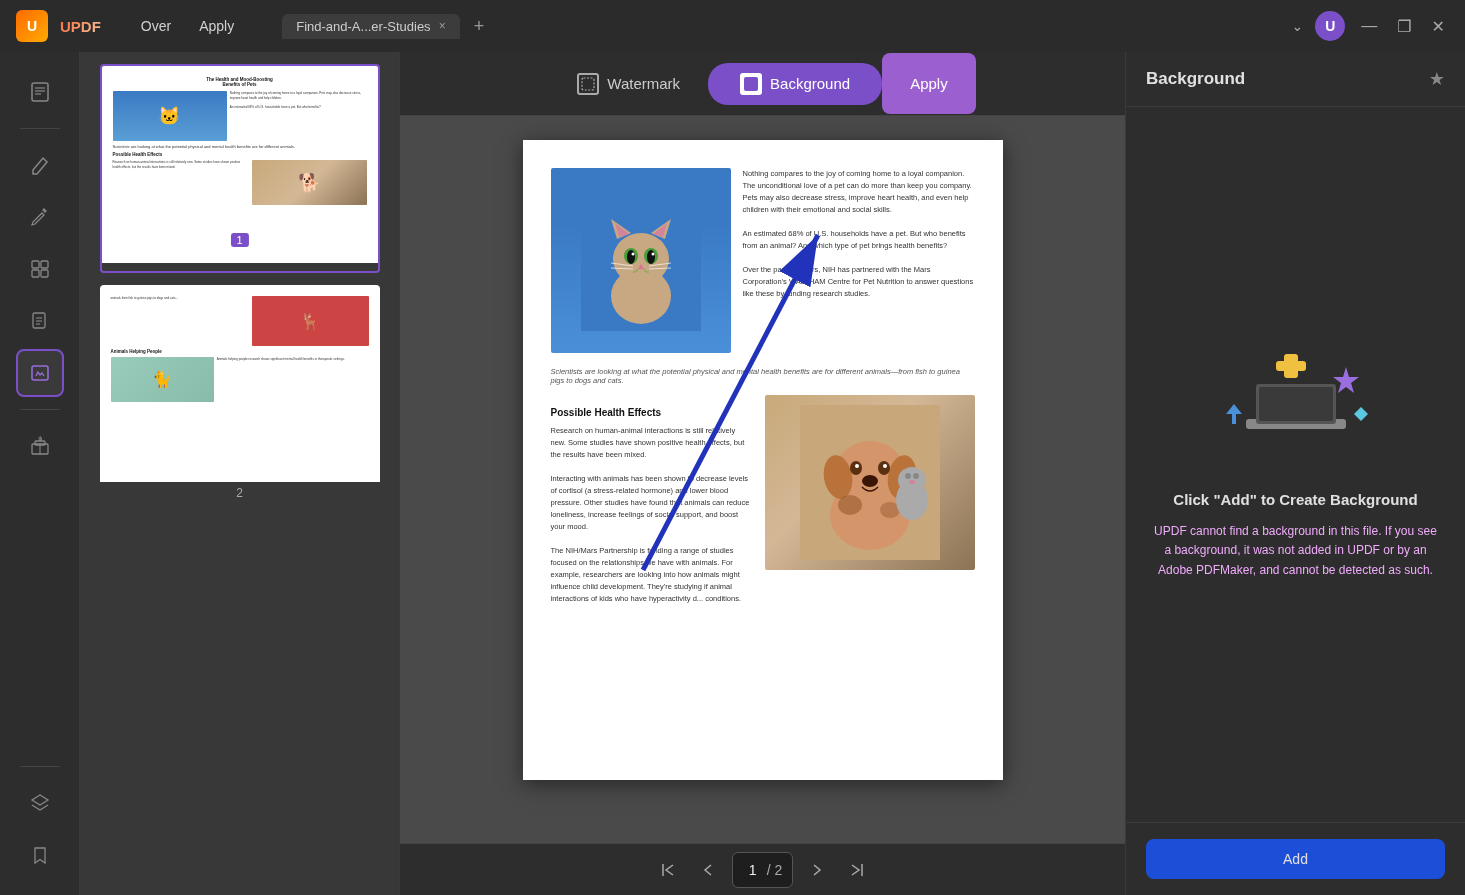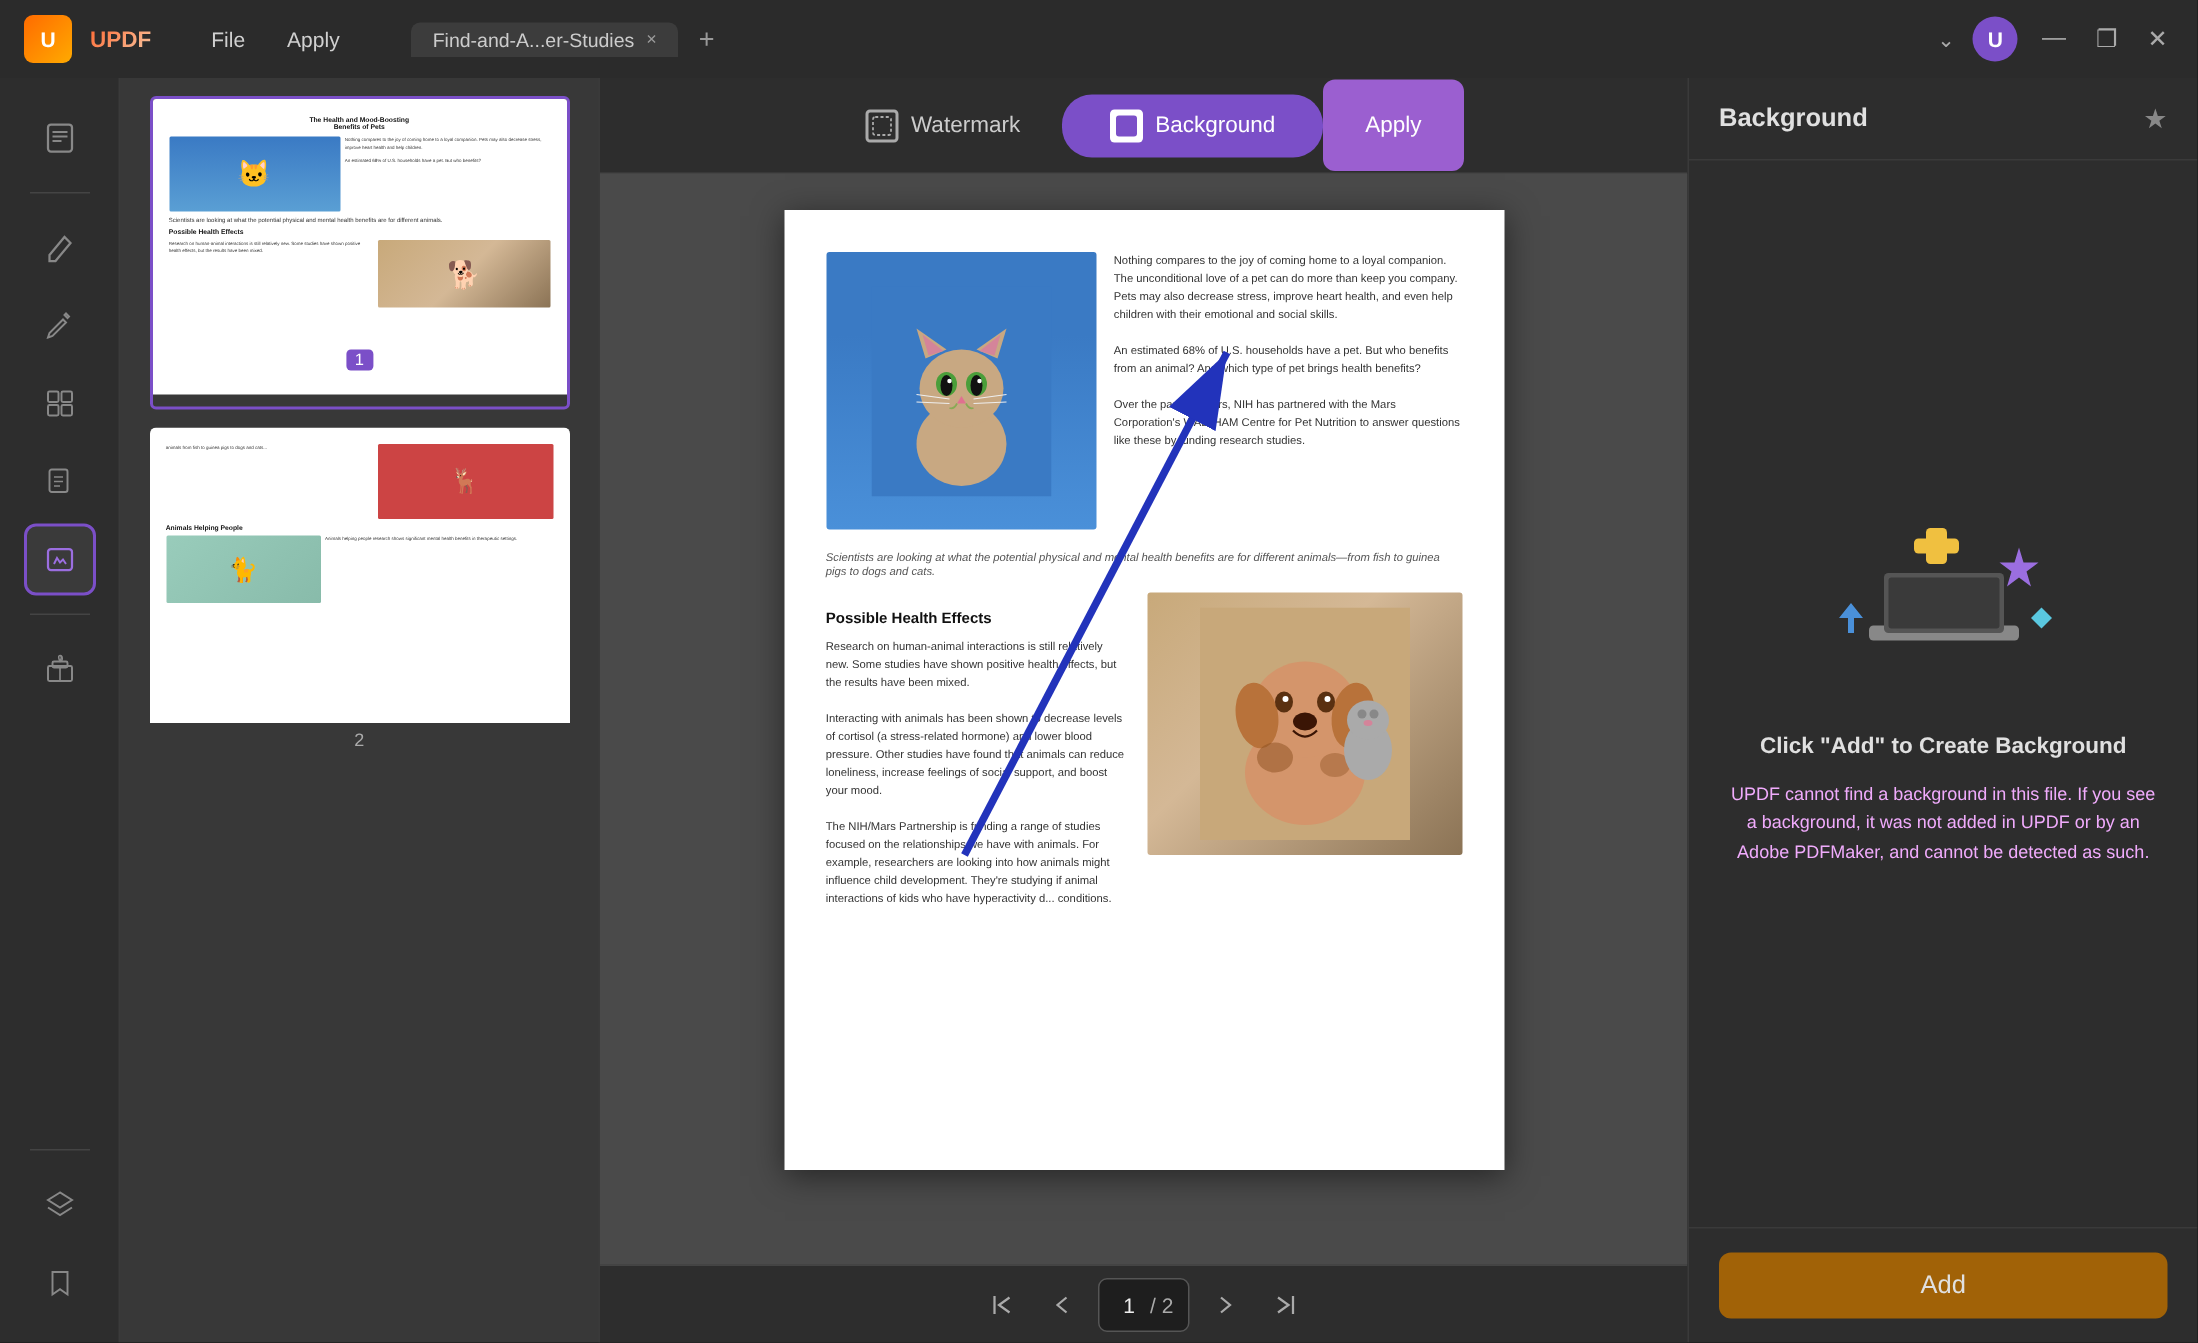--- a/index.html
+++ b/index.html
@@ -20,21 +20,21 @@
       font-weight: 700;
       color: #ffffff;
       background: linear-gradient(135deg, #ff6b35, #f7c59f);
       -webkit-background-clip: text;
       -webkit-text-fill-color: transparent;
     }
     .logo-u { width: 32px; height: 32px; background: linear-gradient(135deg, #ff6b00, #ffaa00); border-radius: 6px; display: flex; align-items: center; justify-content: center; }
     .logo-u span { color: white; font-weight: 900; font-size: 14px; }
     .titlebar-menu { display: flex; gap: 4px; margin-left: 16px; }
     .titlebar-menu-item { color: #d0d0d0; font-size: 14px; padding: 4px 12px; border-radius: 4px; cursor: pointer; }
-    .tab-bar { display: flex; align-items: center; margin-left: 24px; flex: 1; }
+    .tab-bar { display: flex; margin-left: 24px; flex: 1; }
     .tab { display: flex; align-items: center; gap: 8px; background: #3c3c3c; padding: 4px 14px; border-radius: 6px 6px 0 0; color: #cccccc; font-size: 13px; cursor: pointer; }
     .tab-close { color: #999; font-size: 12px; cursor: pointer; }
     .tab-add { color: #999; font-size: 18px; margin-left: 8px; cursor: pointer; padding: 2px 6px; }
     .titlebar-controls { display: flex; align-items: center; gap: 12px; margin-left: auto; }
     .titlebar-dropdown { color: #aaa; font-size: 14px; cursor: pointer; }
     .avatar { width: 30px; height: 30px; border-radius: 50%; background: #7b4fc8; display: flex; align-items: center; justify-content: center; color: white; font-size: 14px; font-weight: 600; cursor: pointer; }
     .win-btn { color: #aaa; font-size: 16px; cursor: pointer; padding: 0 4px; }
 
     
     .main-layout {
@@ -371,45 +371,45 @@
       color: #f0abfc;
       line-height: 1.6;
     }
     .right-panel-footer {
       padding: 16px 20px;
       border-top: 1px solid #3a3a3a;
     }
     .add-btn {
       width: 100%;
       padding: 12px;
-      background: #a16207;
+      background: #1d4ed8;
       border: none;
       border-radius: 8px;
       color: #e0e0e0;
-      font-size: 17px;
+      font-size: 14px;
       font-weight: 500;
       cursor: pointer;
       transition: background 0.2s;
     }
 
     
     ::-webkit-scrollbar { width: 6px; }
     ::-webkit-scrollbar-track { background: #2a2a2a; }
     ::-webkit-scrollbar-thumb { background: #555; border-radius: 3px; }
   </style>
 </head>
 <body>
 
 <div class="titlebar">
   <div class="logo-u">
     <span>U</span>
   </div>
   <span class="logo-text">UPDF</span>
   <div class="titlebar-menu">
-    <div class="titlebar-menu-item">File</div>
+    <div class="titlebar-menu-item">Over</div>
     <div class="titlebar-menu-item">Apply</div>
   </div>
   <div class="tab-bar">
     <div class="tab">
       <span>Find-and-A...er-Studies</span>
       <span class="tab-close">×</span>
     </div>
     <div class="tab-add">+</div>
   </div>
   <div class="titlebar-controls">

